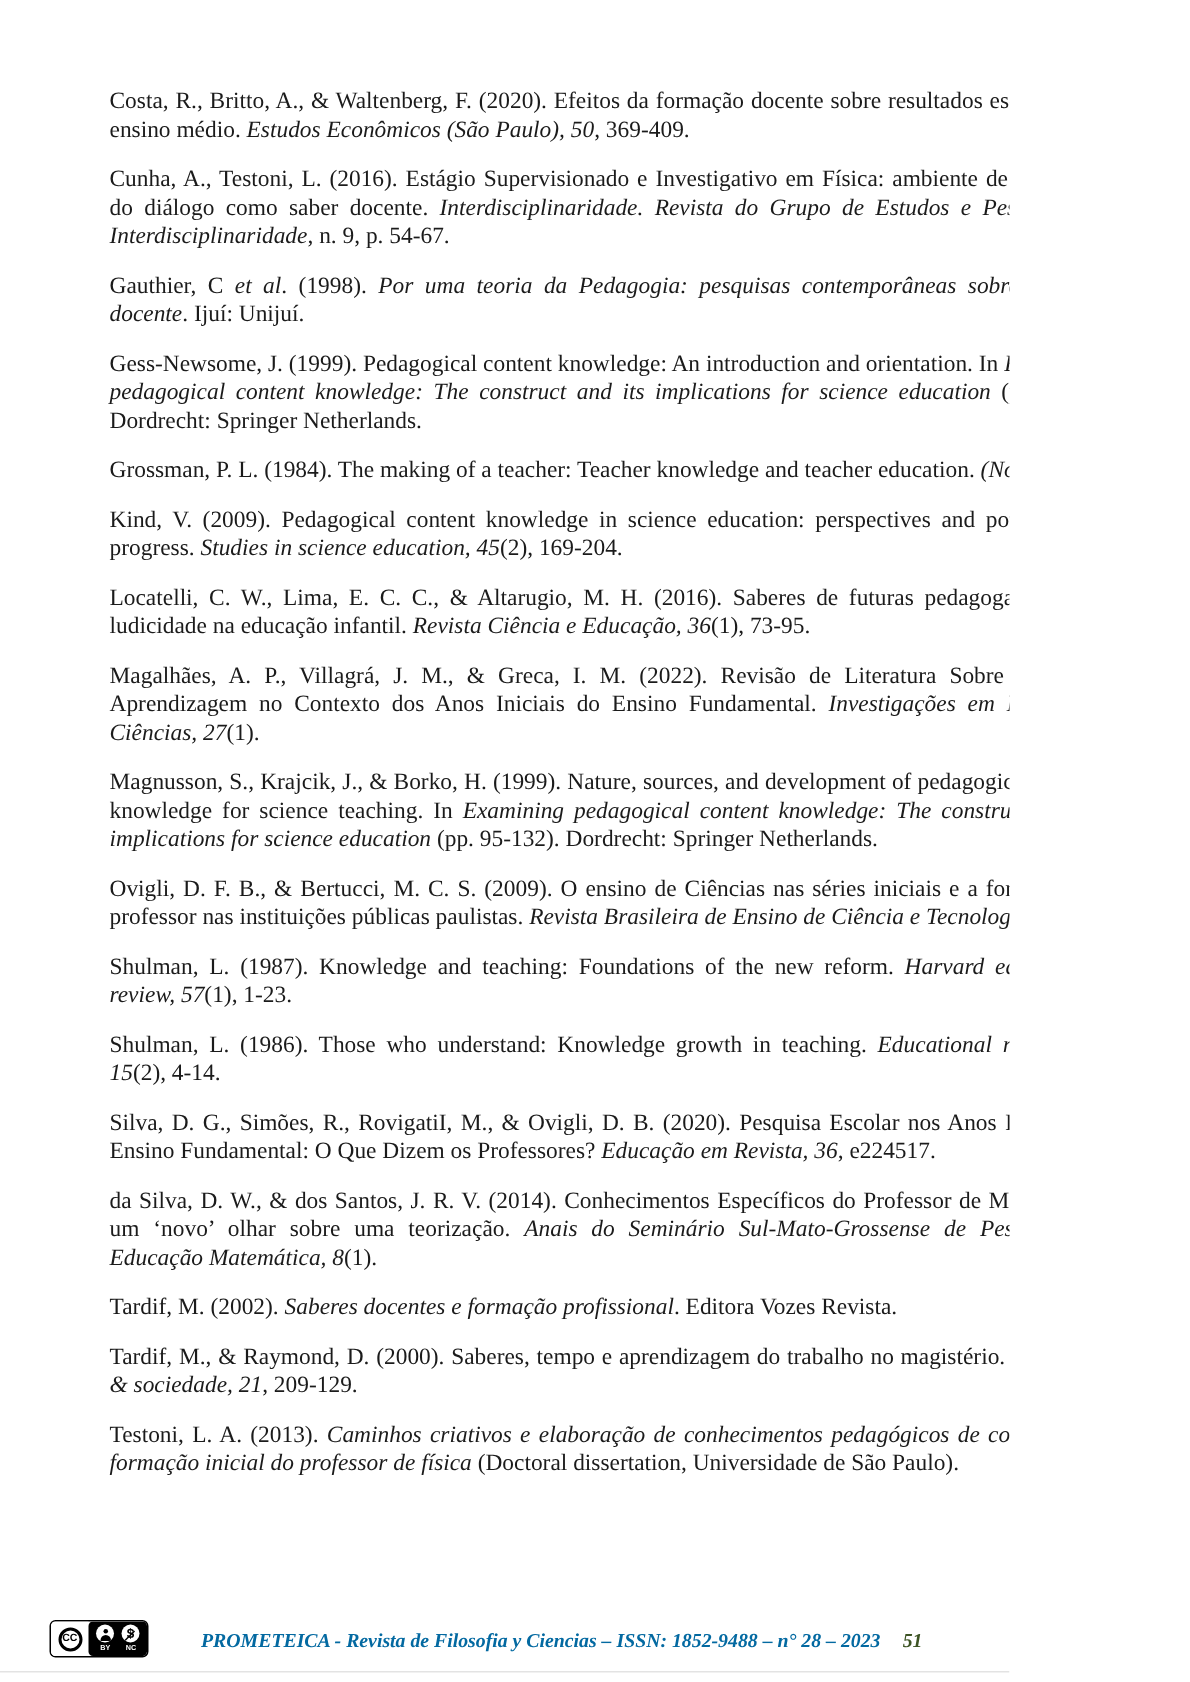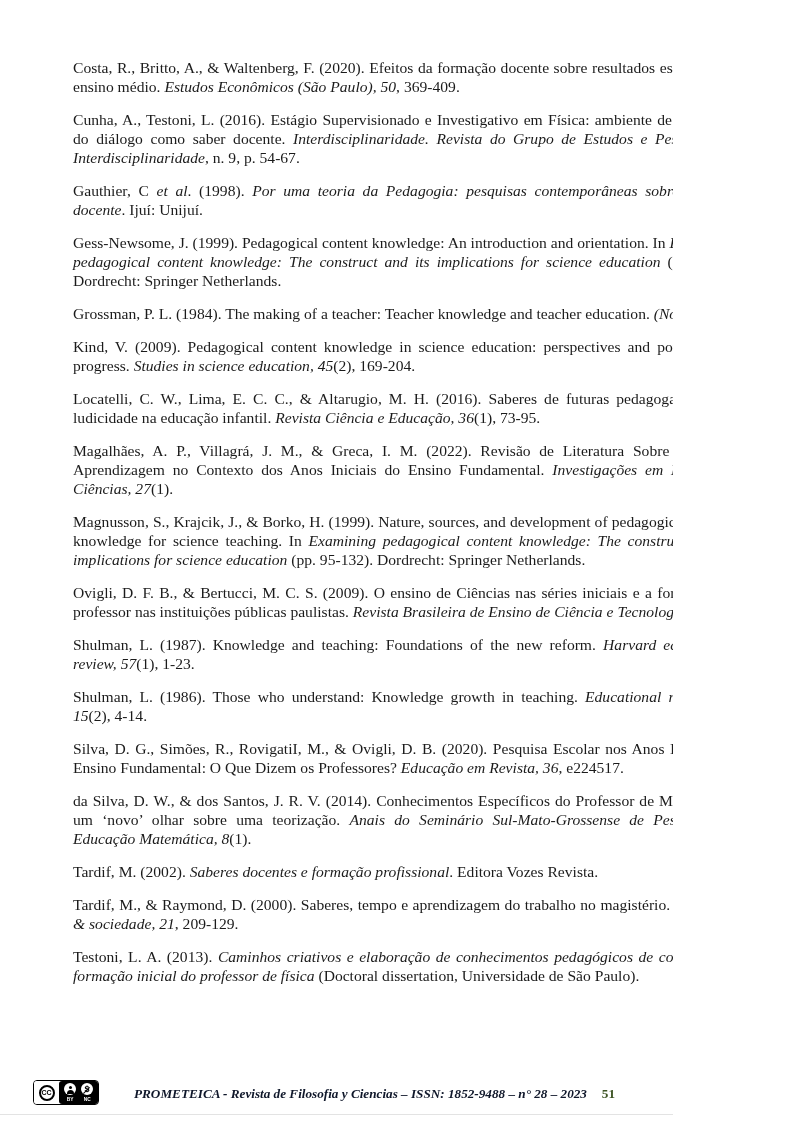--- a/index.html
+++ b/index.html
@@ -43,20 +43,21 @@
     font-weight: bold;
     font-style: italic;
     color: #3d5424;
   }
   .page-number {
     position: absolute;
     right: 58px;
     top: 8px;
     font-size: 13.2px;
     font-weight: bold;
+    font-style: italic;
     color: #3d5424;
   }
 
   
   .cc-badge {
     position: absolute;
     left: 33px;
     top: 2px;
     width: 66px;
     height: 25px;
@@ -179,18 +180,18 @@
         </div>
         <div class="cc-item">
           <span class="mini-circle">
             <span class="nc-glyph">$<span class="nc-strike"></span></span>
           </span>
           <span class="mini-label">NC</span>
         </div>
       </div>
     </div>
 
-    <div class="footer-title" style="color: #0f172a;">PROMETEICA - Revista de Filosofia y Ciencias – ISSN: 1852-9488 – n° 28 – 2023</div>
+    <div class="footer-title" style="color: #0369a1;">PROMETEICA - Revista de Filosofia y Ciencias – ISSN: 1852-9488 – n° 28 – 2023</div>
     <div class="page-number" style="color: rgb(61, 84, 36);">51</div>
   </div>
 
   <div class="page-edge-line"></div>
 </div>
 
 </body></html>

